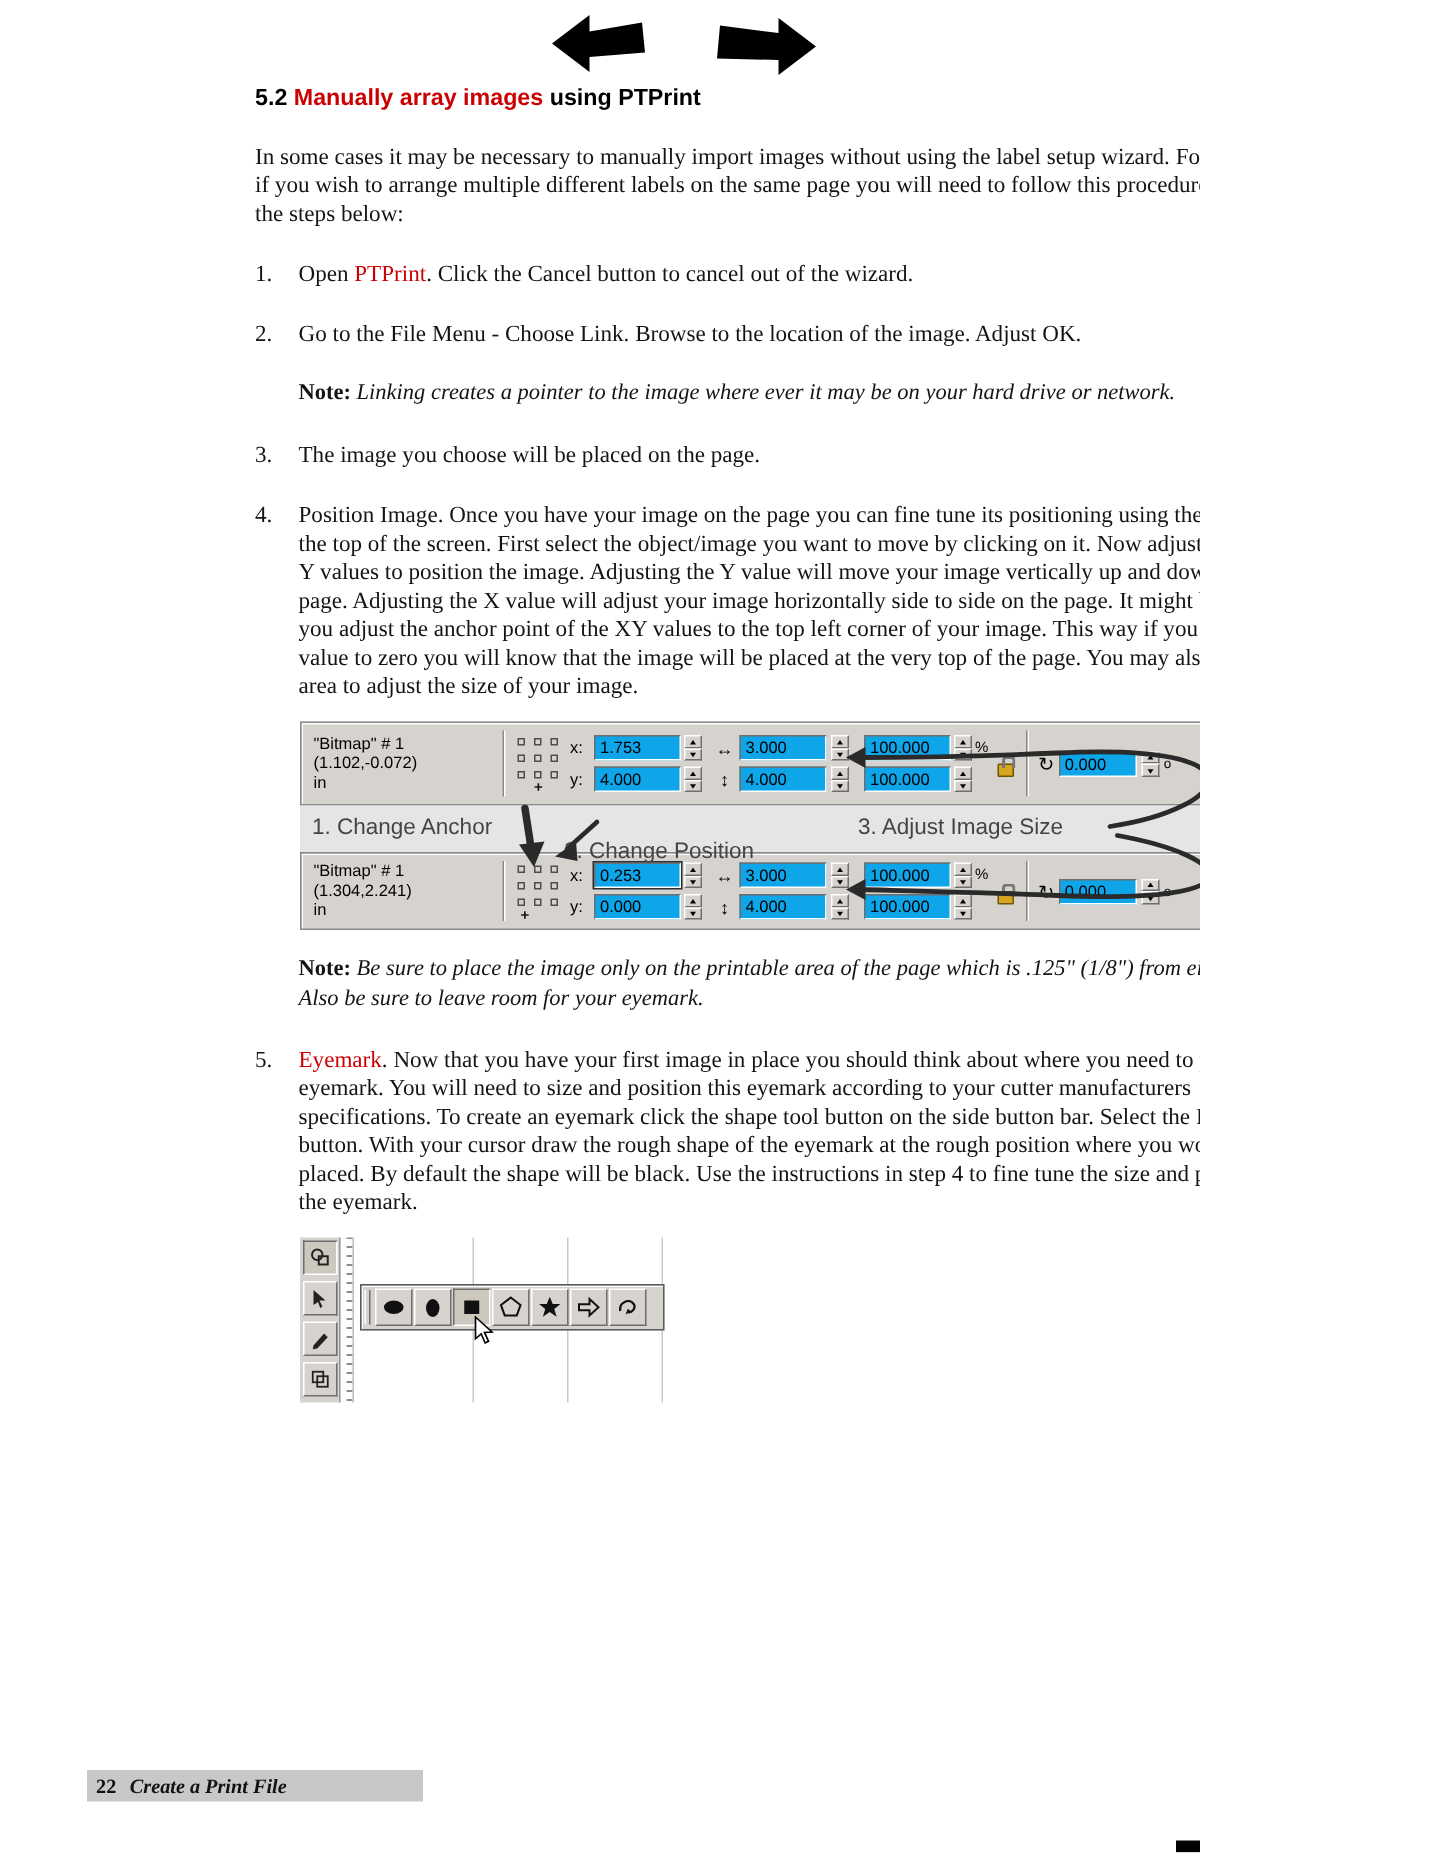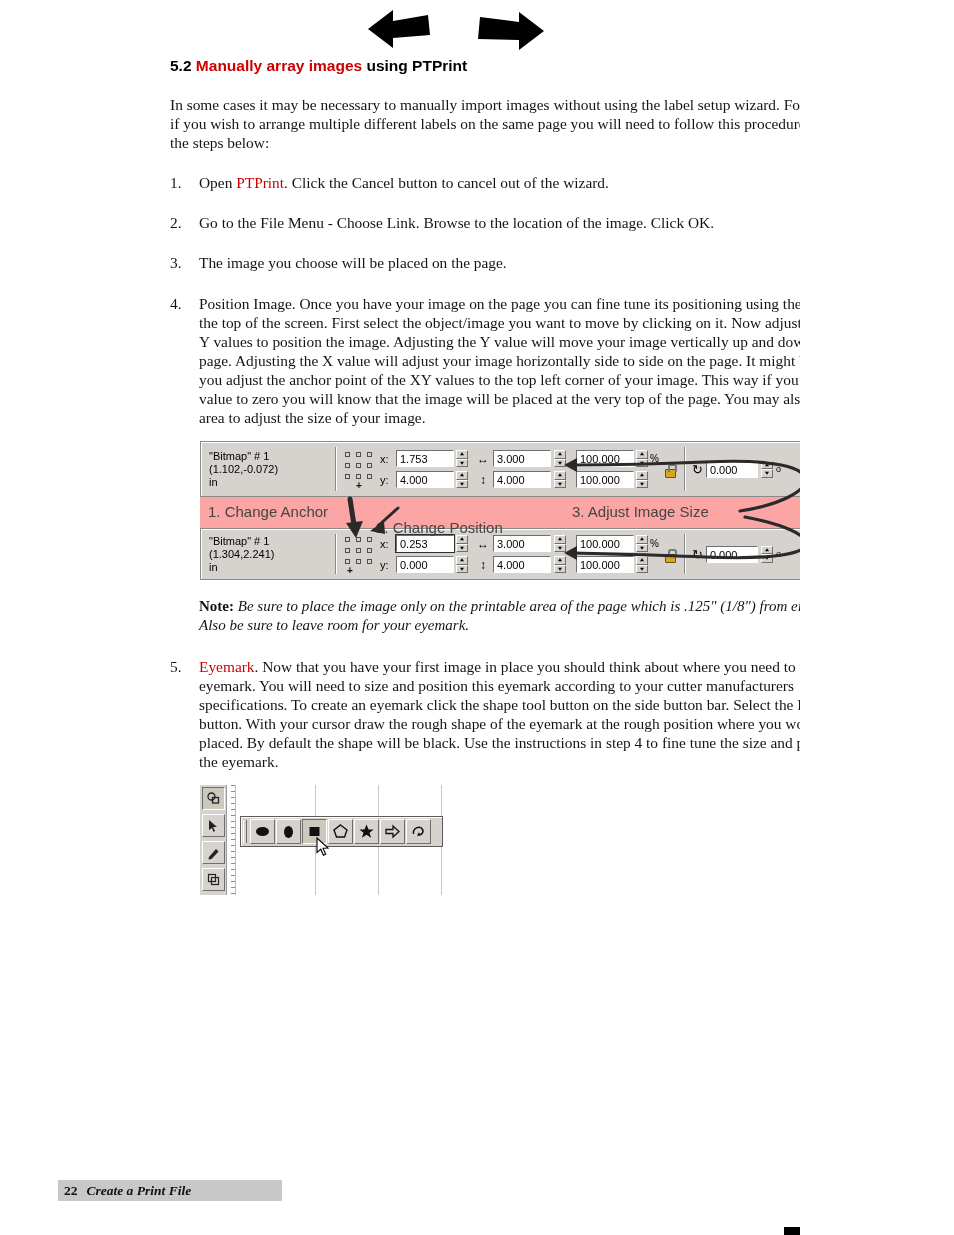--- a/index.html
+++ b/index.html
@@ -29,21 +29,21 @@
   .nlabel { font-weight:bold; }
   .ntext { font-style:italic; }
 
   
   .shot1 { position:relative; margin:14px 0 0 30px; width:676px;
            font-family:"Liberation Sans", sans-serif; font-size:11px; color:#000; }
   .trow { display:flex; align-items:center; background:#d6d3ce;
           border:1px solid #8a8a8a; box-shadow:inset 1px 1px 0 #fff; padding:0 8px; }
   .trow.r1 { height:56px; }
   .trow.r2 { height:52px; }
-  .band { position:relative; height:31px; background:#fca5a5;
+  .band { position:relative; height:31px; background:#e5e5e5;
           font-size:15px; color:#454545; }
   .ann { position:absolute; top:6px; white-space:nowrap; }
   .ann.a1 { left:8px; } .ann.a2 { left:176px;margin-top:16px; } .ann.a3 { left:372px; }
 
   .nmcol { width:120px; line-height:13px; }
   .vsep { align-self:stretch; margin:5px 6px; width:2px;
           border-left:1px solid #8a8a8a; border-right:1px solid #fff; }
 
   .agrid { position:relative; display:grid; grid-template-columns:repeat(3,5px);
            grid-auto-rows:5px; gap:6px; margin:0 8px 8px 2px; }
@@ -53,21 +53,21 @@
 
   .fgrid { display:grid; grid-template-columns:auto auto auto; gap:4px 2px;
            align-items:center; margin-right:8px; }
   .szgrid { display:grid; grid-template-columns:auto auto auto; gap:4px 3px;
             align-items:center; margin-right:10px; }
   .scgrid { position:relative; display:grid; grid-template-columns:auto auto 12px;
             gap:4px 2px; align-items:center; padding-right:14px; margin-right:2px; }
   .xylab { width:14px; text-align:left; }
   .gicon { width:14px; text-align:center; font-size:12px; }
   .pct { font-size:10px; }
-  .inp { width:58px; height:17px; background:#ffffff; padding:2px 0 0 3px;
+  .inp { width:58px; height:17px; background:#0ea5e9; padding:2px 0 0 3px;
          border:1px solid; border-color:#6f6f6f #fff #fff #6f6f6f; }
   .inp.sel { outline:1px solid #2e2e2e; }
   .spin { width:12px; height:17px; display:flex; flex-direction:column; }
   .sp { flex:1; position:relative; background:#d6d3ce;
         border:1px solid; border-color:#fff #6f6f6f #6f6f6f #fff; }
   .sp.up::after { content:""; position:absolute; left:50%; top:50%;
         transform:translate(-50%,-55%);
         border:2px solid transparent; border-top:0; border-bottom:3px solid #000; }
   .sp.dn::after { content:""; position:absolute; left:50%; top:50%;
         transform:translate(-50%,-40%);
@@ -142,23 +142,24 @@
 
     <p class="body-text intro">In some cases it may be necessary to manually import images without using the label setup wizard. For example if you wish to arrange multiple different labels on the same page you will need to follow this procedure. Follow the steps below:</p>
 
     <div class="step body-text">
       <span class="snum">1.</span>
       <span class="stext"><span>Open </span><a class="red">PTPrint</a><span>. Click the Cancel button to cancel out of the wizard.</span></span>
     </div>
 
     <div class="step body-text">
       <span class="snum">2.</span>
-      <span class="stext">Go to the File Menu - Choose Link. Browse to the location of the image. Click OK.</span>
-    </div>
-
+      <span class="stext">Go to the File Menu - Choose Link. Browse to the location of the image. Adjust OK.</span>
+    </div>
+
+    <p class="note"><b class="nlabel">Note:</b><i class="ntext"> Linking creates a pointer to the image where ever it may be on your hard drive or network.</i></p>
 
     <div class="step body-text">
       <span class="snum">3.</span>
       <span class="stext">The image you choose will be placed on the page.</span>
     </div>
 
     <div class="step body-text">
       <span class="snum">4.</span>
       <span class="stext">Position Image. Once you have your image on the page you can fine tune its positioning using the tool bar at the top of the screen. First select the object/image you want to move by clicking on it. Now adjust the X and Y values to position the image. Adjusting the Y value will move your image vertically up and down on the page. Adjusting the X value will adjust your image horizontally side to side on the page. It might be easier if you adjust the anchor point of the XY values to the top left corner of your image. This way if you set your Y value to zero you will know that the image will be placed at the very top of the page. You may also use this area to adjust the size of your image.</span>
     </div>

